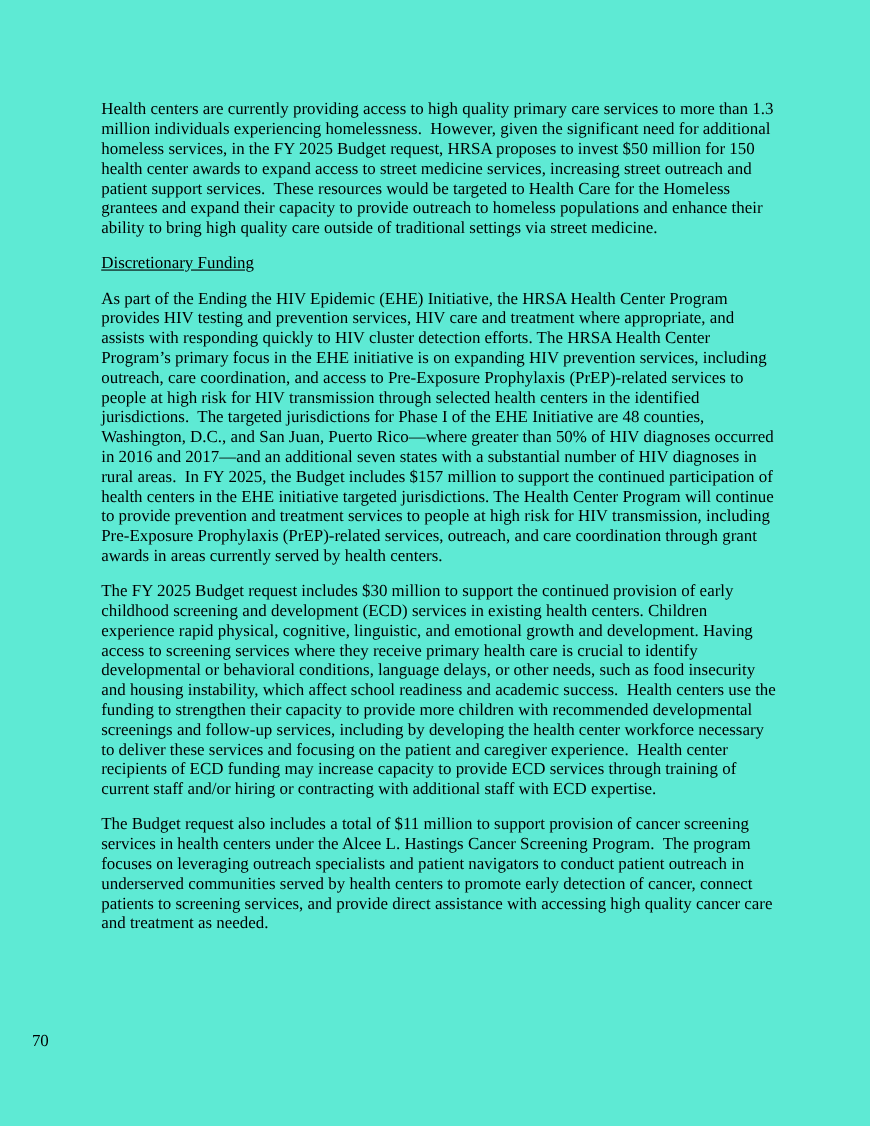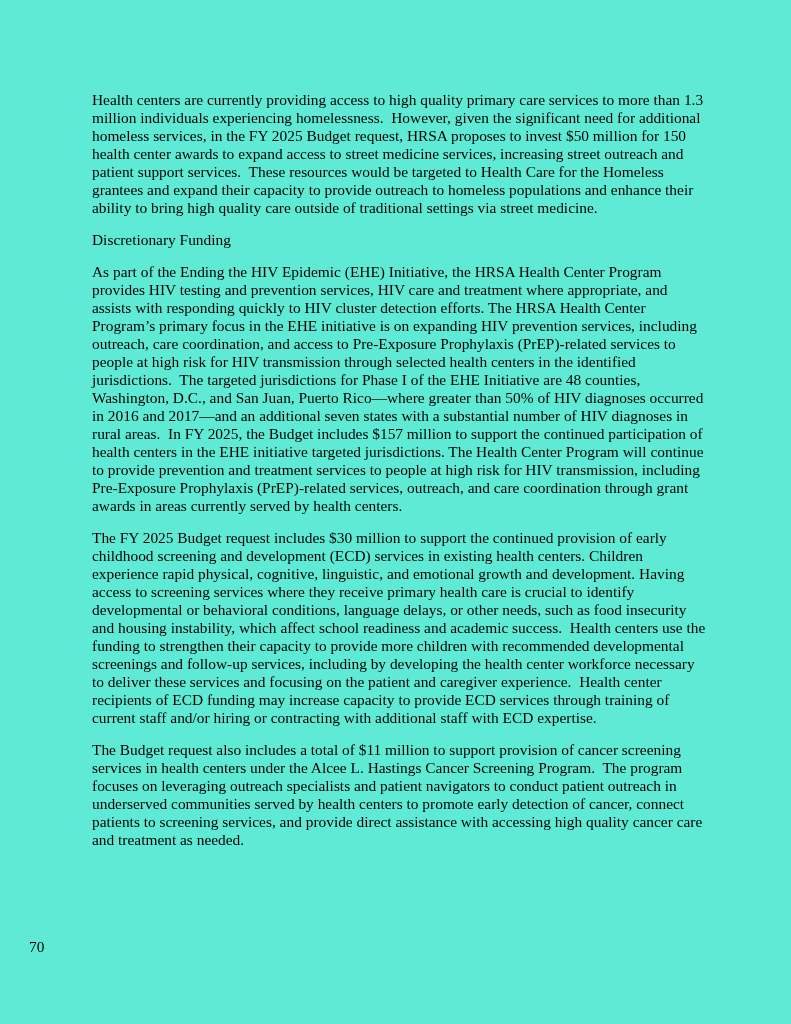--- a/index.html
+++ b/index.html
@@ -33,20 +33,21 @@
   .content h2 {
     margin: 0 0 14px 0;
     padding: 0;
     font-size: 15.4px;
     line-height: 18px;
     font-weight: normal;
     text-align: left;
     white-space: pre-wrap;
   }
   .content h2 {
+    text-decoration: underline;
   }
   .footer {
     position: absolute;
     left: 0;
     top: 938px;
     width: 791px;
     text-align: left;
     font-size: 15.4px;
     line-height: 18px;
     margin-left: 29px;

